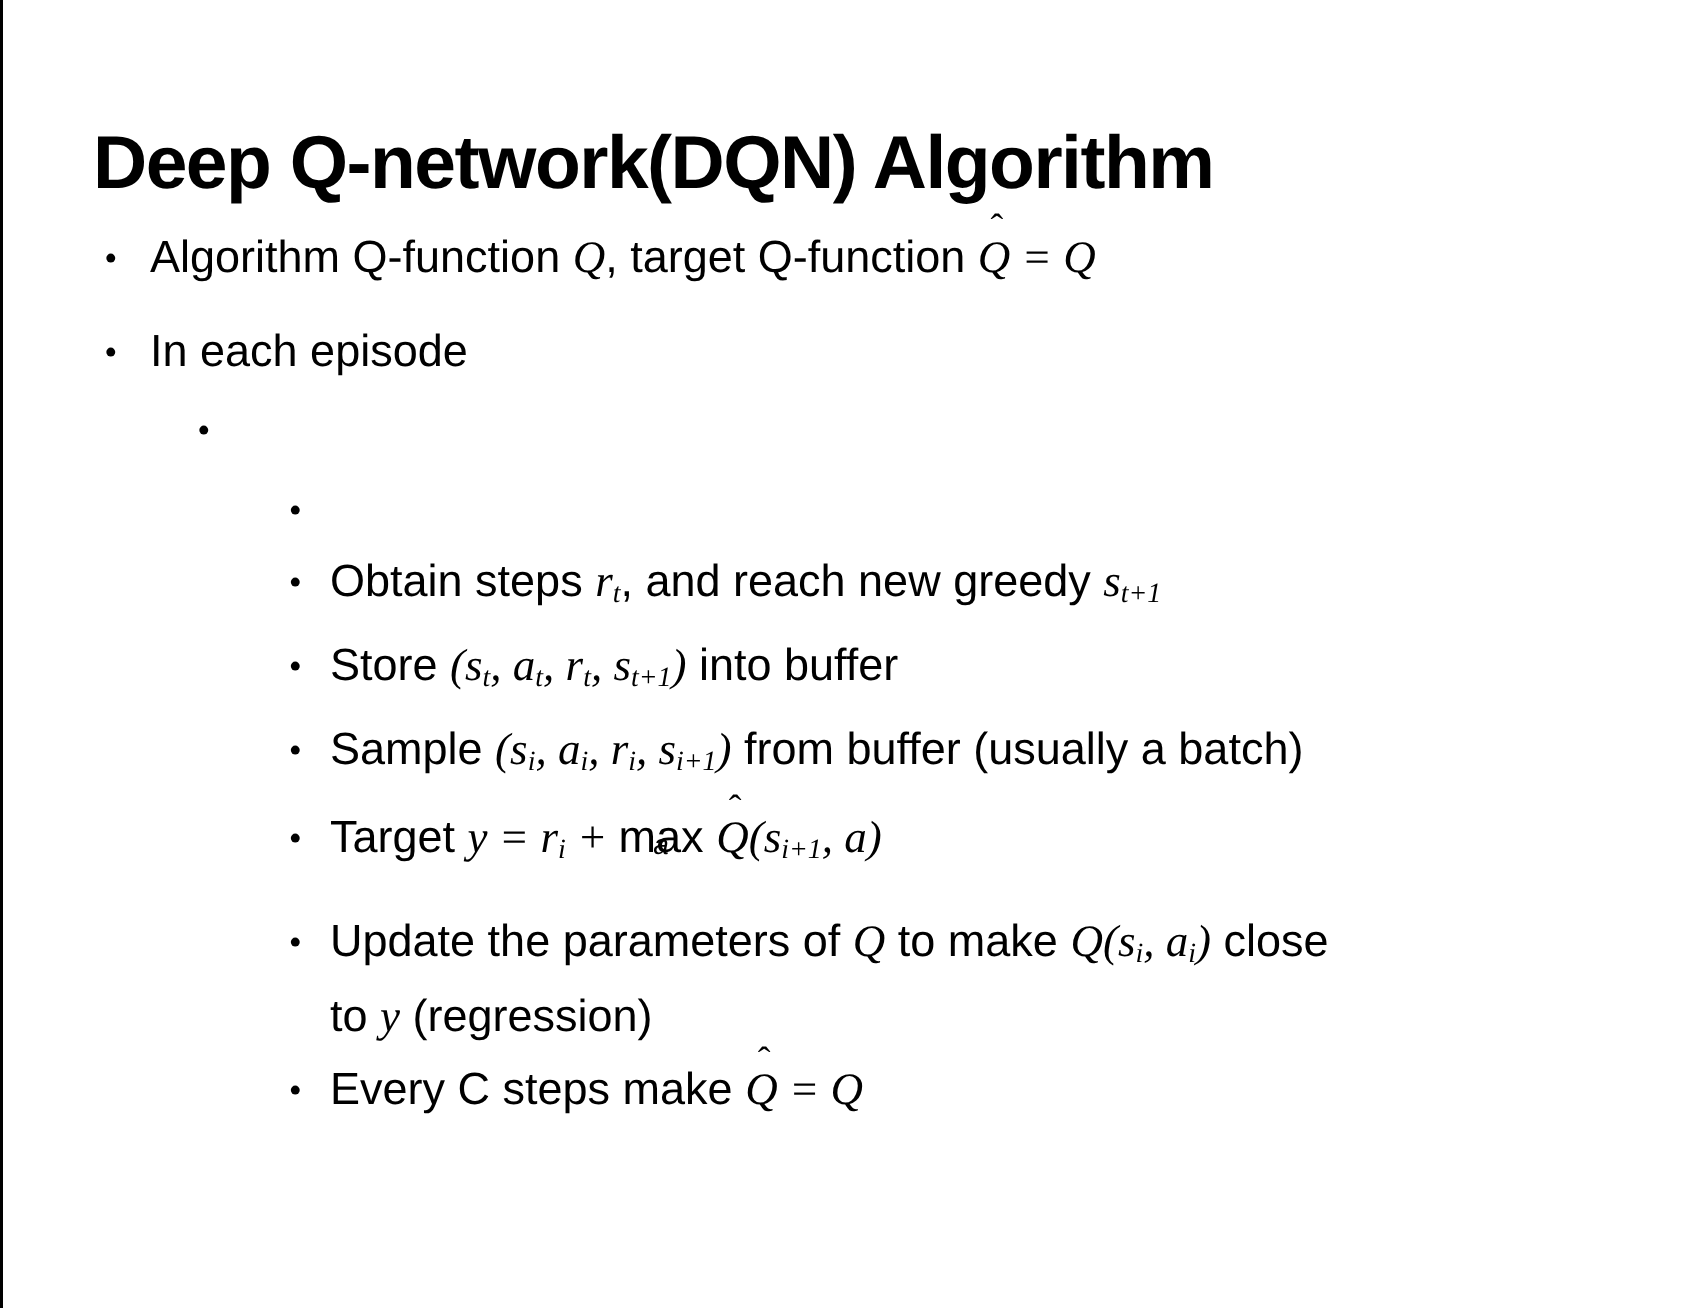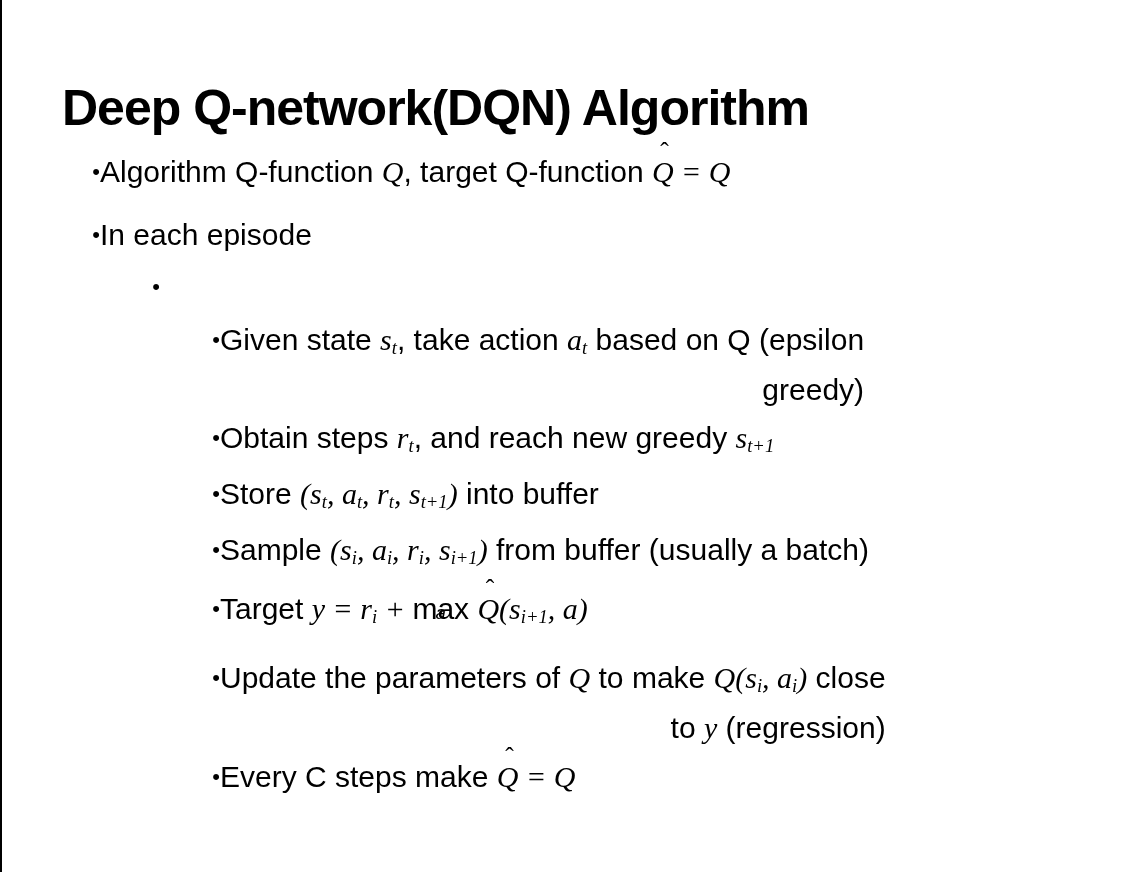--- a/index.html
+++ b/index.html
@@ -8,21 +8,20 @@
     background: #ffffff;
   }
   .slide {
     position: relative;
     width: 1124px;
     height: 872px;
     background: #ffffff;
     color: #000000;
     font-family: "Liberation Sans", sans-serif;
     overflow: hidden;
-    text-align: right;
   }
   .left-border {
     position: absolute;
     left: 0;
     top: 0;
     width: 2px;
     height: 872px;
     background: #000000;
   }
   .title {
@@ -127,21 +126,20 @@
       </div>
       <div class="row lv1">
         <span class="marker">•</span>
         <span class="content"><span class="t">In each episode</span></span>
       </div>
       <div class="row lv2">
         <span class="marker">•</span>
       </div>
       <div class="row lv3">
         <span class="marker">•</span>
-        <span class="content"><span class="t">Given state </span><span class="m"><span>s</span><span class="sub">t</span></span><span class="t">, take action </span><span class="m"><span>a</span><span class="sub">t</span></span><span class="t"> based on Q (epsilon</span><br><span class="t">greedy)</span></span>
       </div>
       <div class="row lv3">
         <span class="marker">•</span>
         <span class="content"><span class="t">Obtain steps </span><span class="m"><span>r</span><span class="sub">t</span></span><span class="t">, and reach new greedy </span><span class="m"><span>s</span><span class="sub">t+1</span></span></span>
       </div>
       <div class="row lv3">
         <span class="marker">•</span>
         <span class="content"><span class="t">Store </span><span class="m">(</span><span class="m"><span>s</span><span class="sub">t</span></span><span class="m">, </span><span class="m"><span>a</span><span class="sub">t</span></span><span class="m">, </span><span class="m"><span>r</span><span class="sub">t</span></span><span class="m">, </span><span class="m"><span>s</span><span class="sub">t+1</span></span><span class="m">)</span><span class="t"> into buffer</span></span>
       </div>
       <div class="row lv3">

